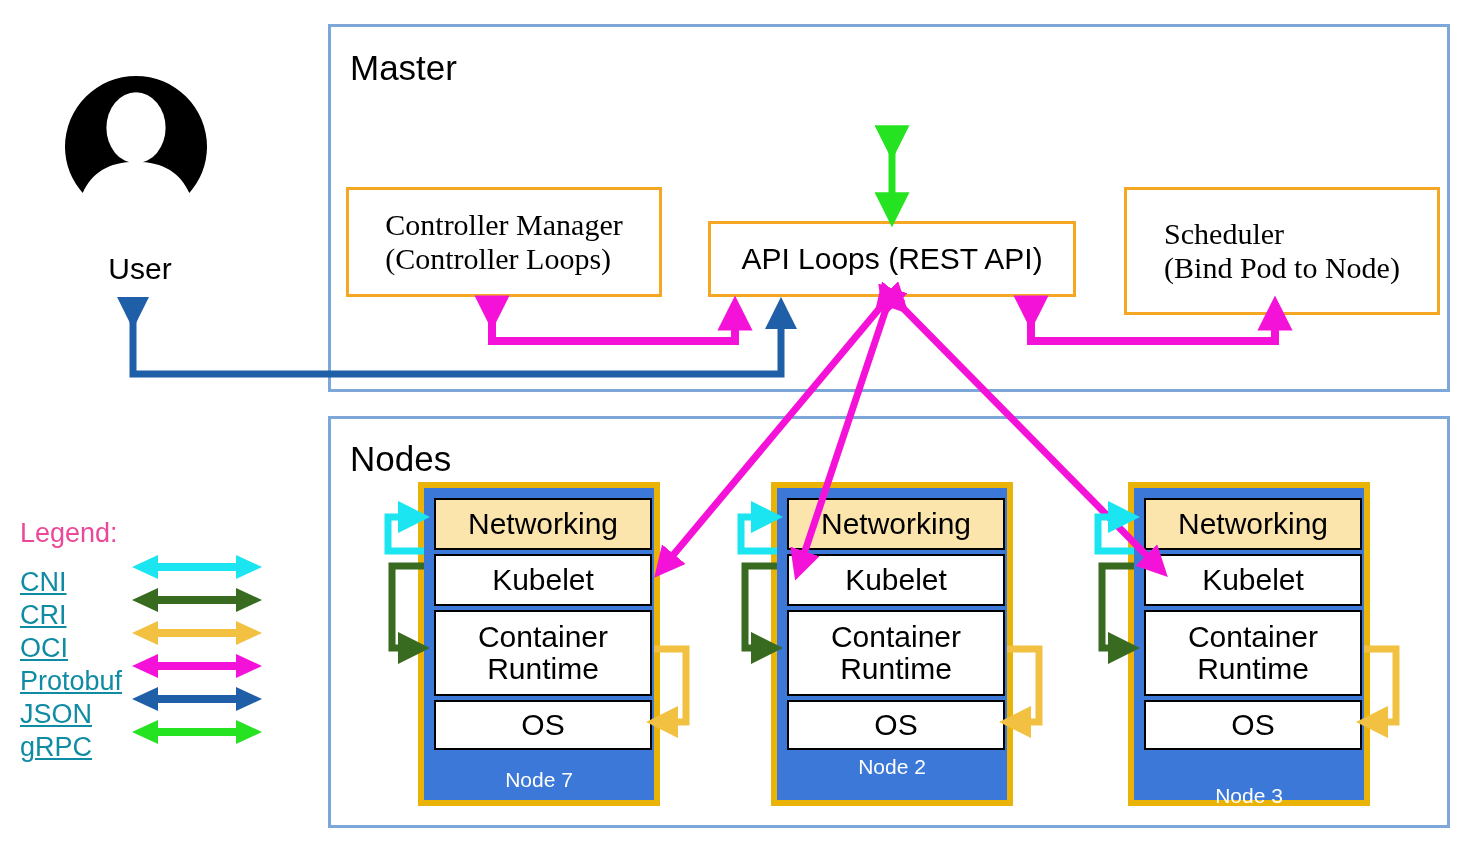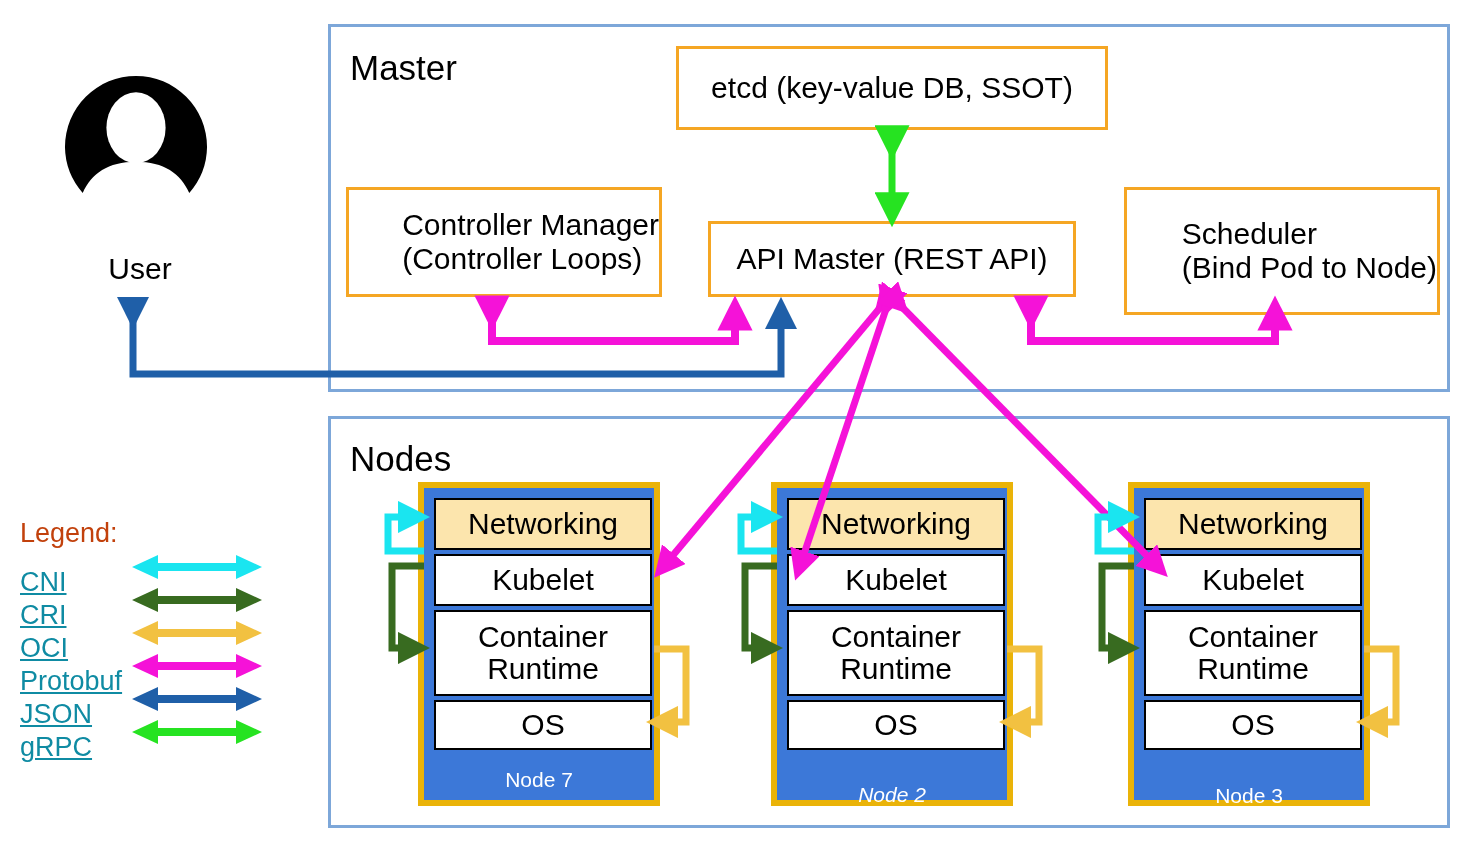--- a/index.html
+++ b/index.html
@@ -54,23 +54,24 @@
     font-size: 30px;
     line-height: 1.12;
     white-space: pre-line;
     color: #000;
   }
   .orange-box.center-text {
     justify-content: center;
     text-align: center;
   }
   .orange-box.left-text {
-    justify-content: flex-end;
+    justify-content: center;
     text-align: left;
     padding-left: 0;
+    font-family: Liberation Serif, serif;
   }
   
   .node {
     position: absolute;
     box-sizing: border-box;
     background: #3c78d8;
     border: 6px solid #eab308;
   }
   .node-inner {
     position: absolute;
@@ -117,21 +118,21 @@
   }
   
   #legend {
     position: absolute;
     left: 20px;
     top: 520px;
     width: 260px;
   }
   #legend-title {
     font-size: 27px;
-    color: #c2410c;
+    color: #ec4899;
     line-height: 1;
     margin-bottom: 5px;
   }
   .legend-row {
     position: relative;
     height: 33px;
   }
   .legend-term {
     position: absolute;
     left: 0;
@@ -158,31 +159,28 @@
     <path d="M50 2 A48 48 0 0 0 2 50 A48 48 0 0 0 14 81
              C20 68 31 60 50 60 C69 60 80 68 86 81
              A48 48 0 0 0 98 50 A48 48 0 0 0 50 2 Z" fill="#000000"></path>
     <ellipse cx="50" cy="37" rx="20" ry="24" fill="#ffffff"></ellipse>
   </svg>
   <div id="user-label">User</div>
 
   <div class="box container-frame" style="left:328px; top:24px; width:1122px; height:368px;"></div>
   <div class="container-title" style="left:350px; top:50px;">Master</div>
 
-  <div class="box orange-box center-text" style="left:676px; top:46px; width:432px; height:84px;">
-    <span class="label">etcd (key-value DB, SSOT)</span>
-  </div>
 
   <div class="box orange-box left-text" style="left:346px; top:187px; width:316px; height:110px;">
     <span class="label">Controller Manager
 (Controller Loops)</span>
   </div>
 
   <div class="box orange-box center-text" style="left:708px; top:221px; width:368px; height:76px;">
-    <span class="label">API Master (REST API)</span>
+    <span class="label">API Loops (REST API)</span>
   </div>
 
   <div class="box orange-box left-text" style="left:1124px; top:187px; width:316px; height:128px;">
     <span class="label">Scheduler
 (Bind Pod to Node)</span>
   </div>
 
   <div class="box container-frame" style="left:328px; top:416px; width:1122px; height:412px;"></div>
   <div class="container-title" style="left:350px; top:441px;">Nodes</div>
 
@@ -194,21 +192,21 @@
     <div class="node-inner" style="left:10px; top:212px; width:218px; height:50px;">OS</div>
     <div class="node-caption" style="top:281px;">Node 7</div>
   </div>
 
   <div class="node" style="left:771px; top:482px; width:242px; height:324px;">
     <div class="node-inner networking" style="left:10px; top:10px; width:218px; height:52px;">Networking</div>
     <div class="node-inner" style="left:10px; top:66px; width:218px; height:52px;">Kubelet</div>
     <div class="node-inner" style="left:10px; top:122px; width:218px; height:86px;">Container
 Runtime</div>
     <div class="node-inner" style="left:10px; top:212px; width:218px; height:50px;">OS</div>
-    <div class="node-caption" style="top:296px;font-style:italic;">Node 2</div>
+    <div class="node-caption" style="top:268px;">Node 2</div>
   </div>
 
   <div class="node" style="left:1128px; top:482px; width:242px; height:324px;">
     <div class="node-inner networking" style="left:10px; top:10px; width:218px; height:52px;">Networking</div>
     <div class="node-inner" style="left:10px; top:66px; width:218px; height:52px;">Kubelet</div>
     <div class="node-inner" style="left:10px; top:122px; width:218px; height:86px;">Container
 Runtime</div>
     <div class="node-inner" style="left:10px; top:212px; width:218px; height:50px;">OS</div>
     <div class="node-caption" style="top:297px;">Node 3</div>
   </div>

